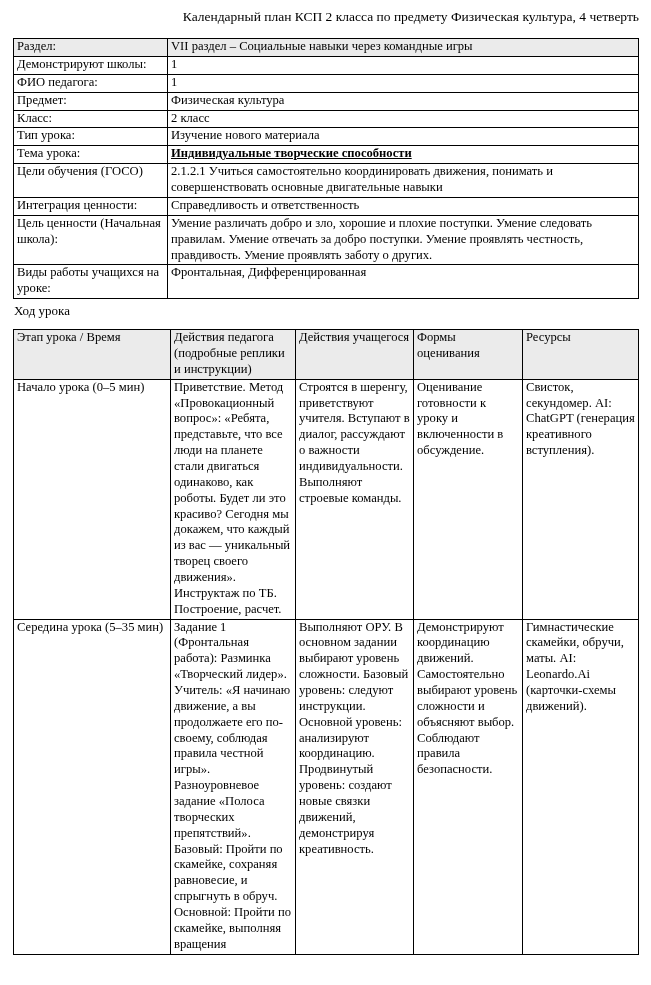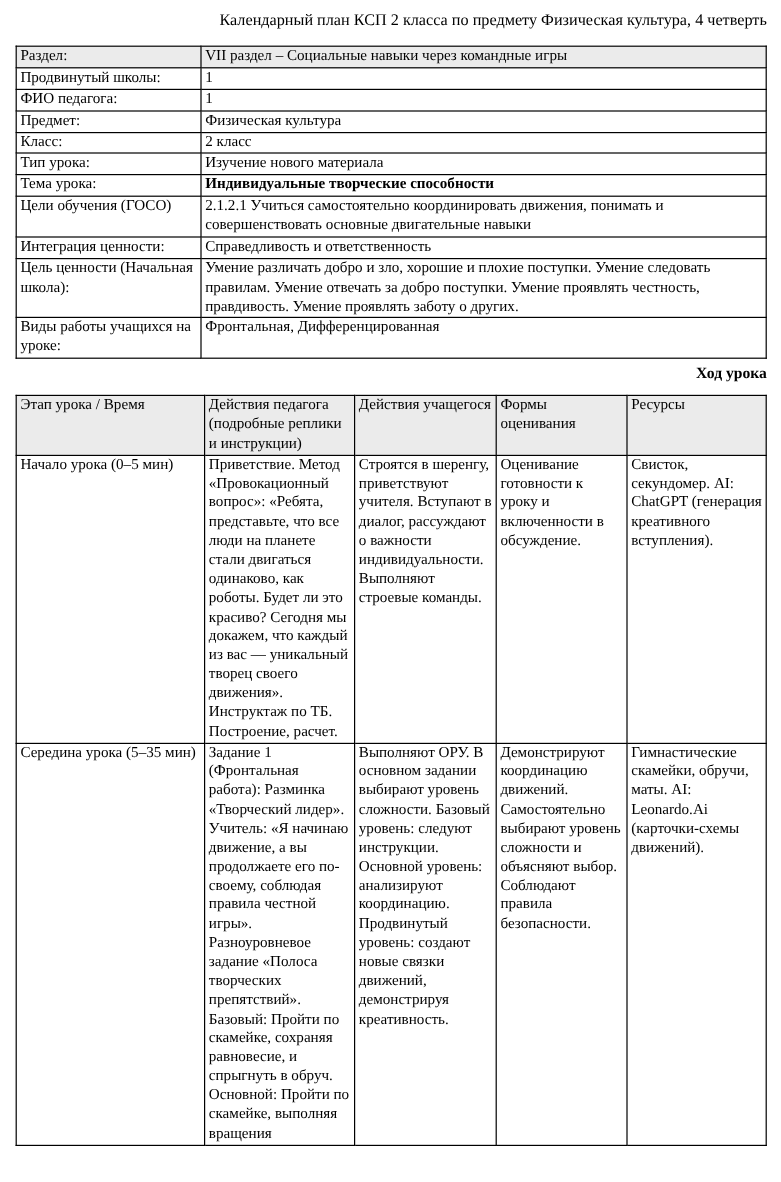--- a/index.html
+++ b/index.html
@@ -39,47 +39,47 @@
     line-height: 1.26;
     padding: 0 2px 1px 3px;
     word-wrap: break-word;
     margin-left: 41px;
   }
   tr.hdr td, thead th {
     background: #ebebeb;
   }
   .bold {
     font-weight: bold;
+    text-decoration: underline;
   }
   .section-heading {
     font-size: 13px;
-    font-weight: bold;
+    font-weight: normal;
     margin: 4px 0 10px 1px;
-    text-align: right;
   }
 </style>
 </head>
 <body>
 
 <div class="page">
 
   <div class="doc-title">Календарный план КСП 2 класса по предмету Физическая культура, 4 четверть</div>
 
   <table>
     <colgroup>
       <col style="width:154px">
       <col style="width:471px">
     </colgroup>
     <tbody>
       <tr class="hdr">
         <td>Раздел:</td>
         <td>VII раздел – Социальные навыки через командные игры</td>
       </tr>
       <tr>
-        <td>Продвинутый школы:</td>
+        <td>Демонстрируют школы:</td>
         <td>1</td>
       </tr>
       <tr>
         <td>ФИО педагога:</td>
         <td>1</td>
       </tr>
       <tr>
         <td>Предмет:</td>
         <td>Физическая культура</td>
       </tr>

